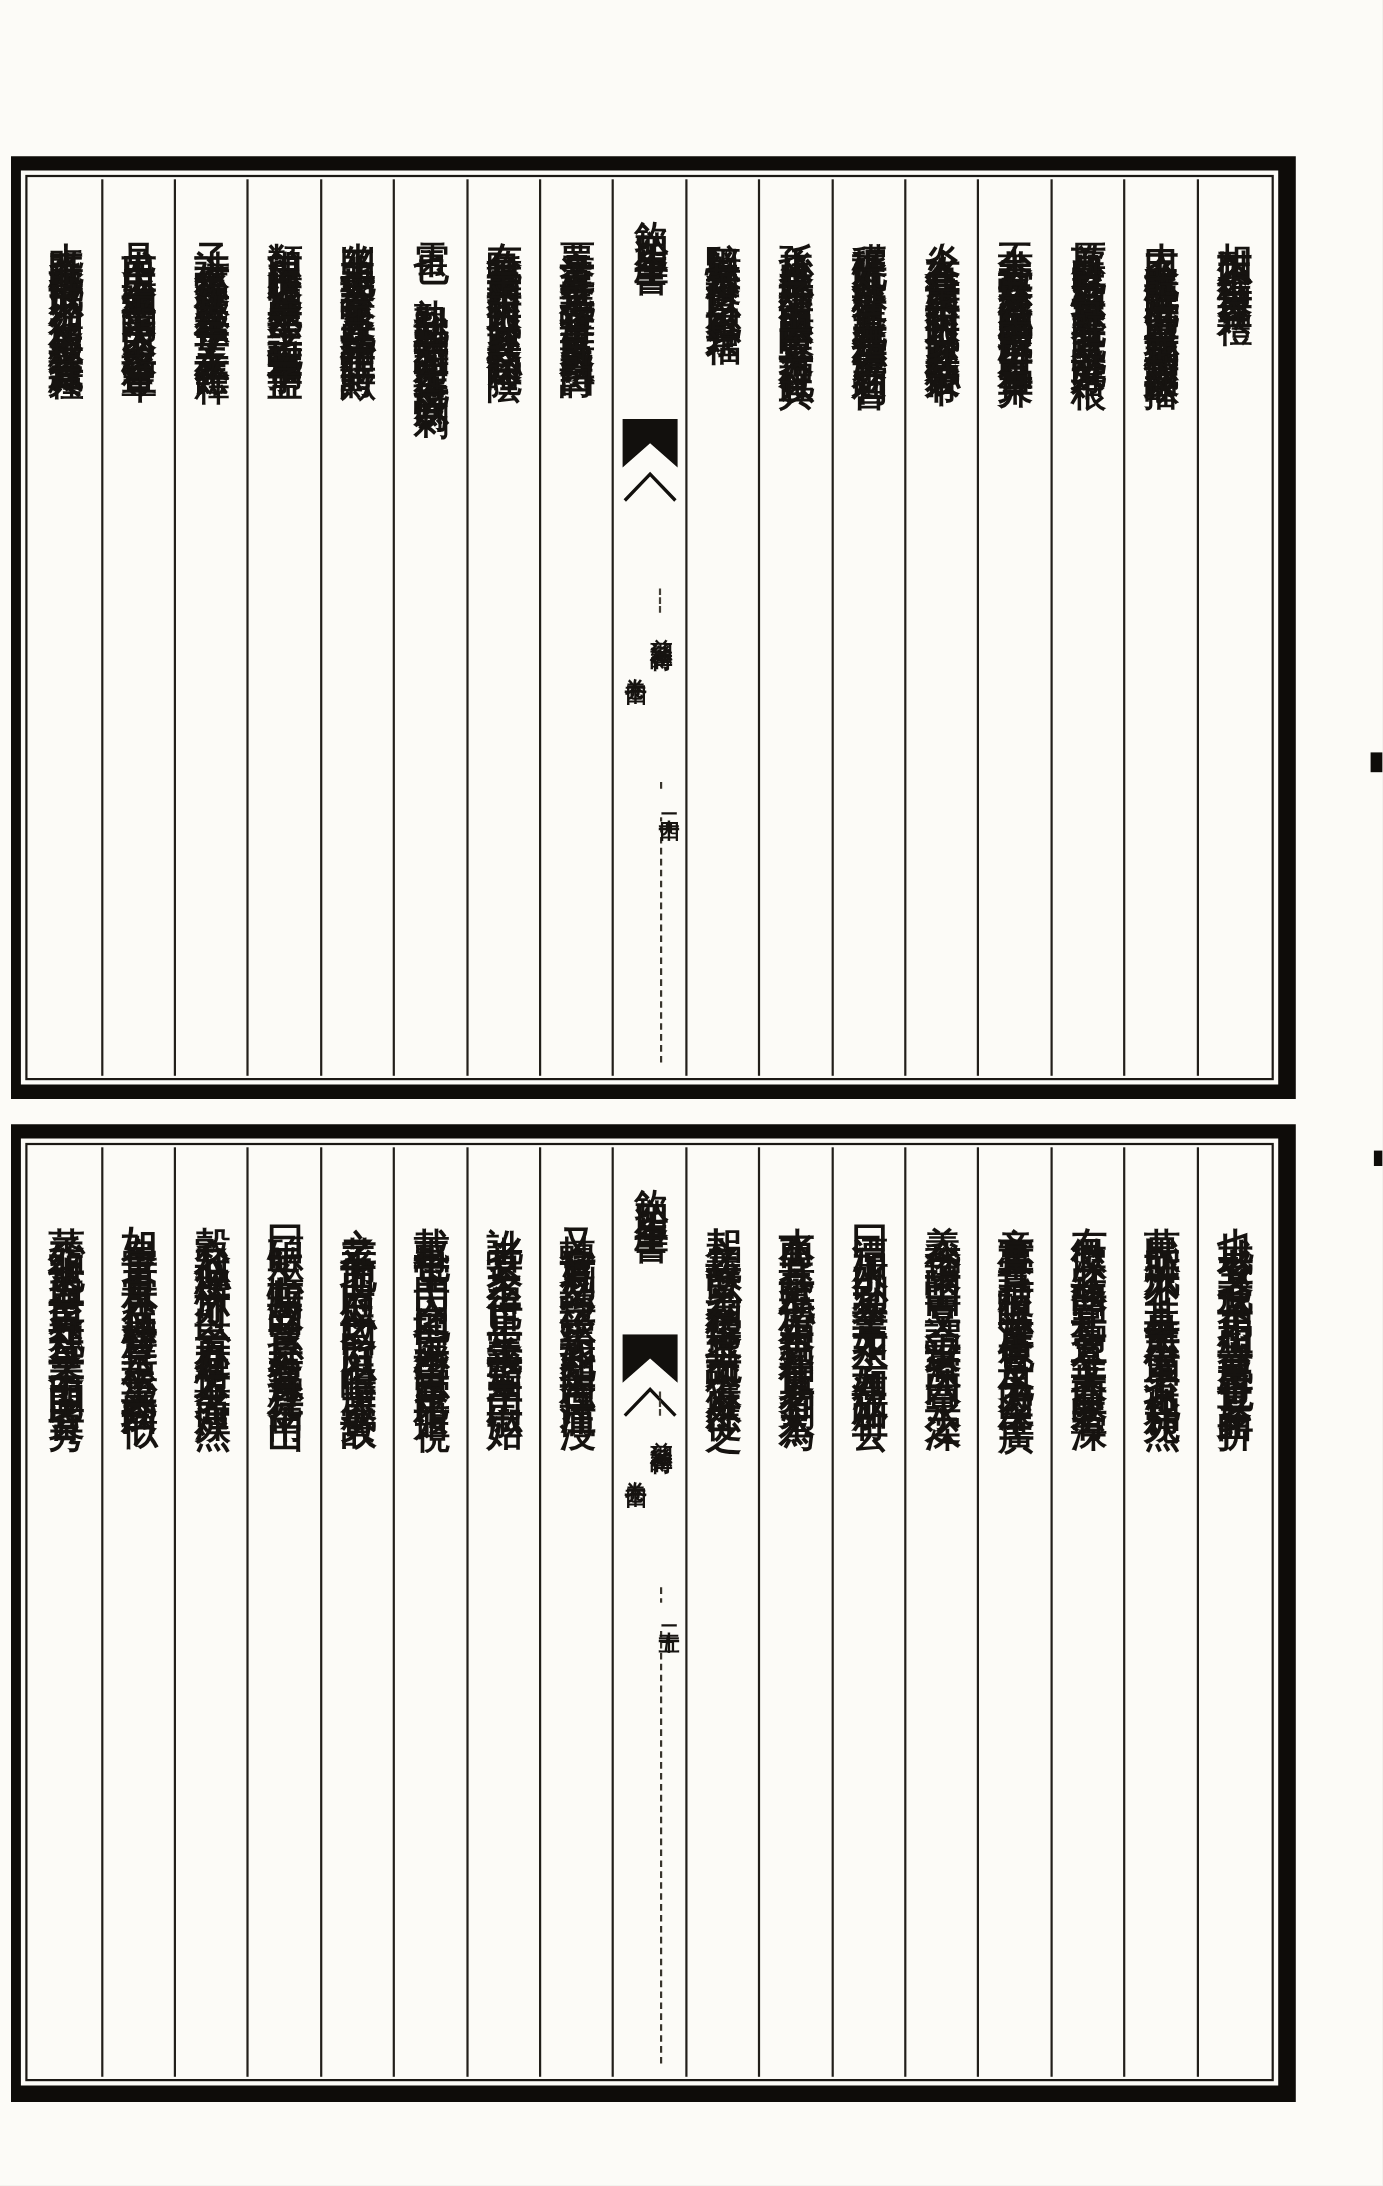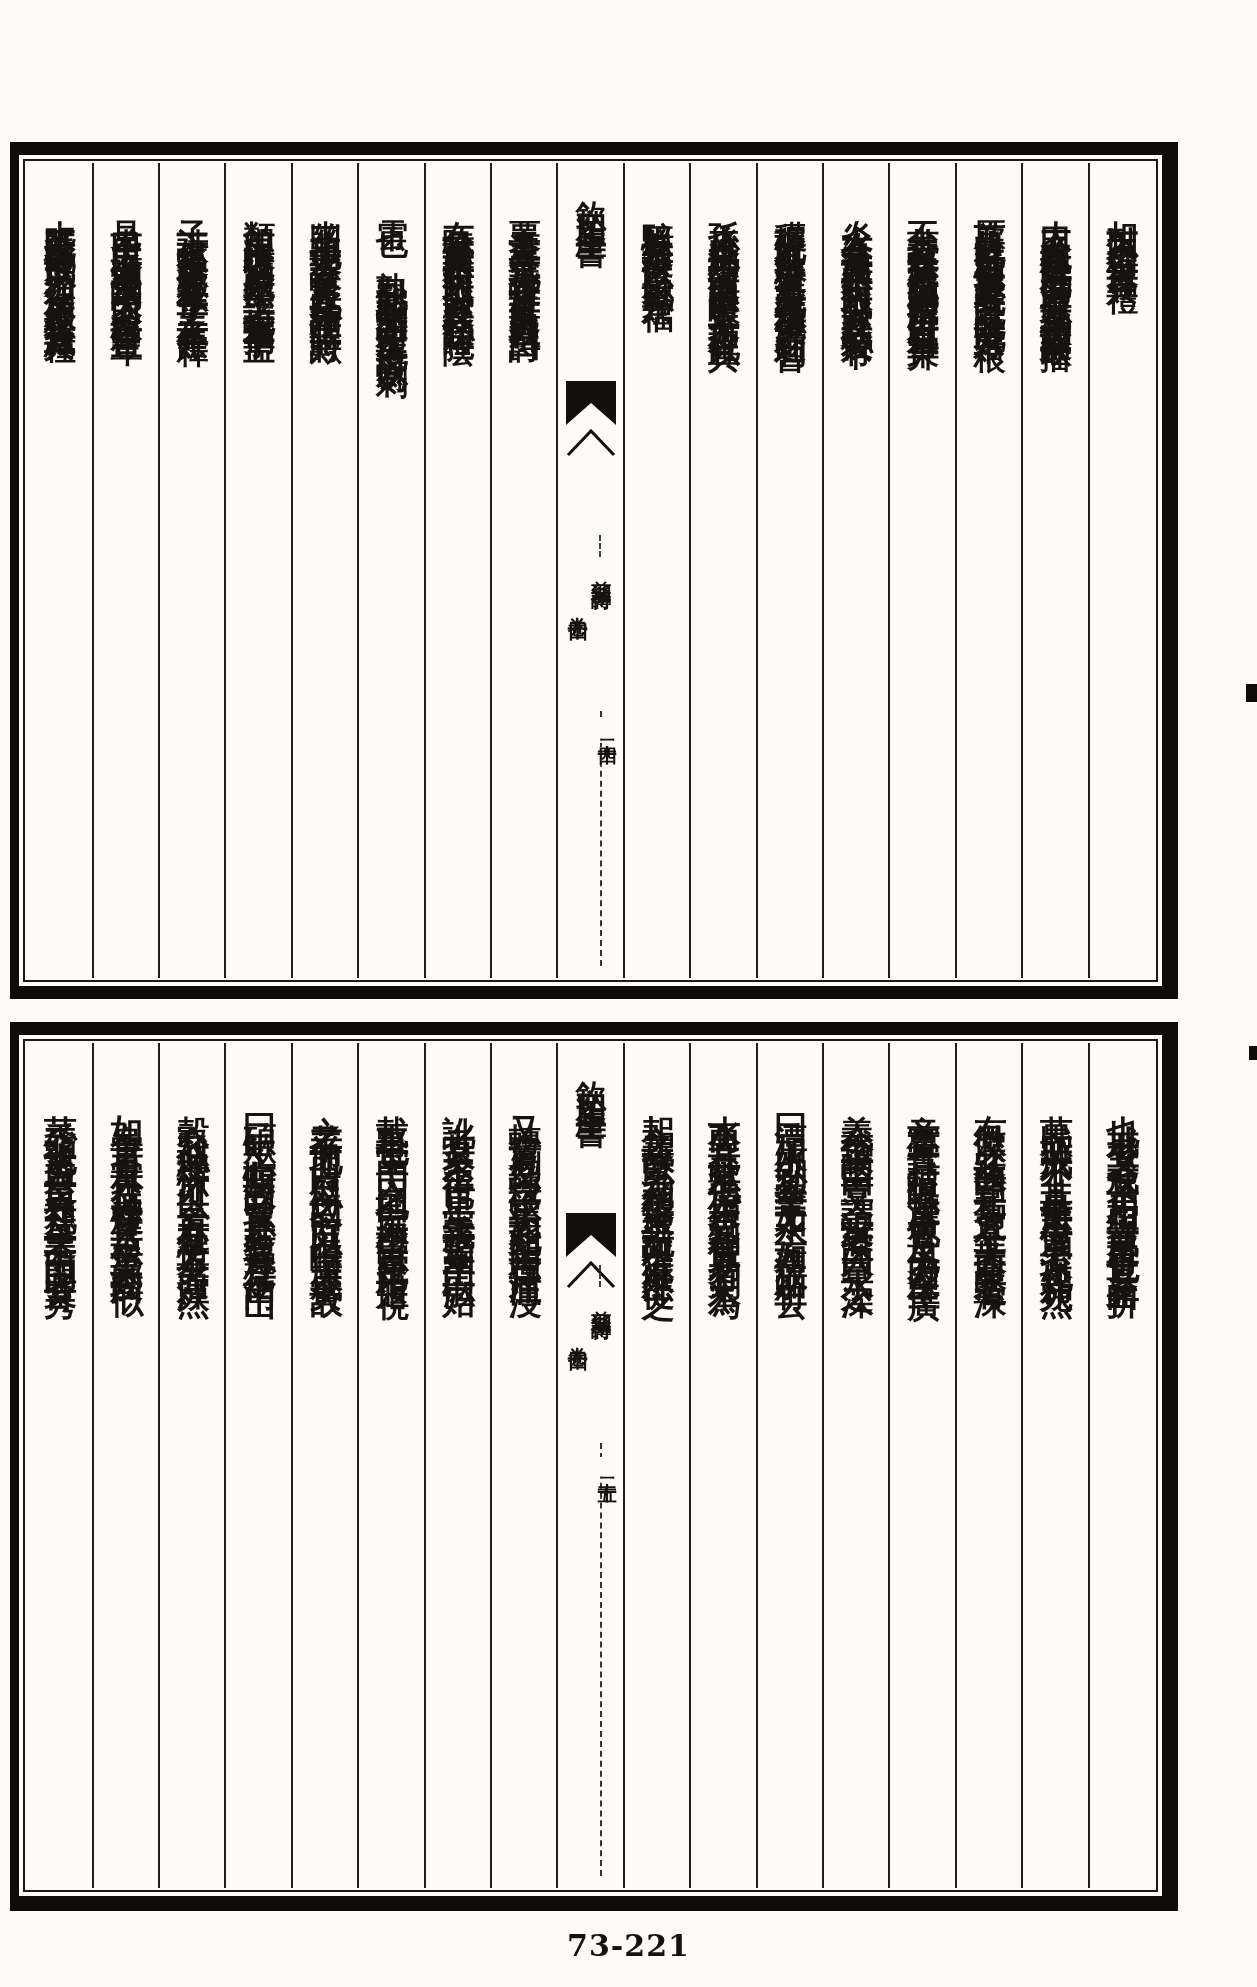--- a/index.html
+++ b/index.html
@@ -135,15 +135,14 @@
           <div class="col">穀之狀似楞楞亦可以言方亦有楞方不著而渾然</div>
           <div class="col">如阜實者阜實外皮無楞釋草云稂童粱郭璞曰似</div>
           <div class="col">莠殆非也莠與良苗異類凡草之莠于田間者皆莠</div>
         </div>
     </div>
   </section>
 
   <div class="edge-mark m1"></div>
   <div class="edge-mark m2"></div>
 
-  <div class="footer">73-221</div>
 
 </div>
 
 </body></html>

